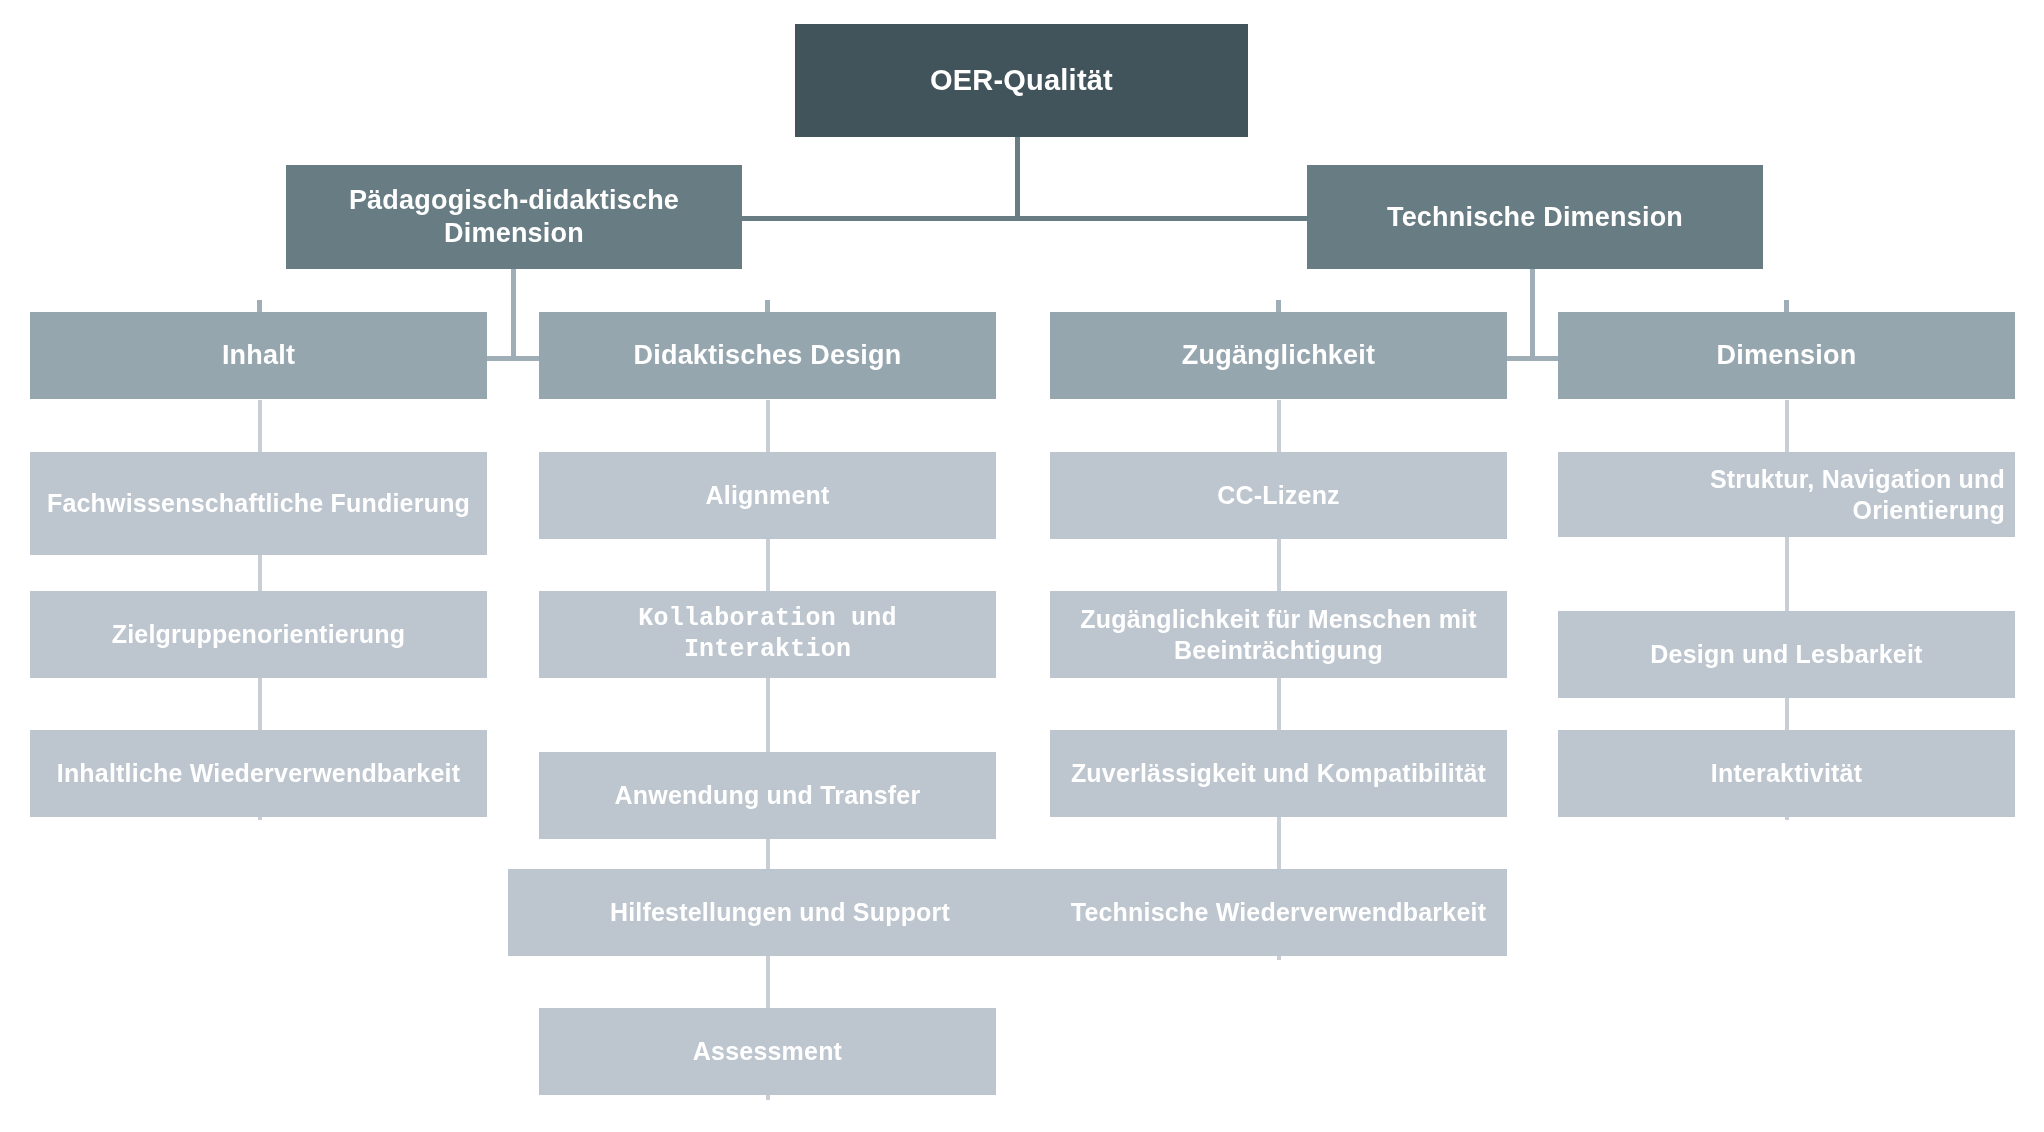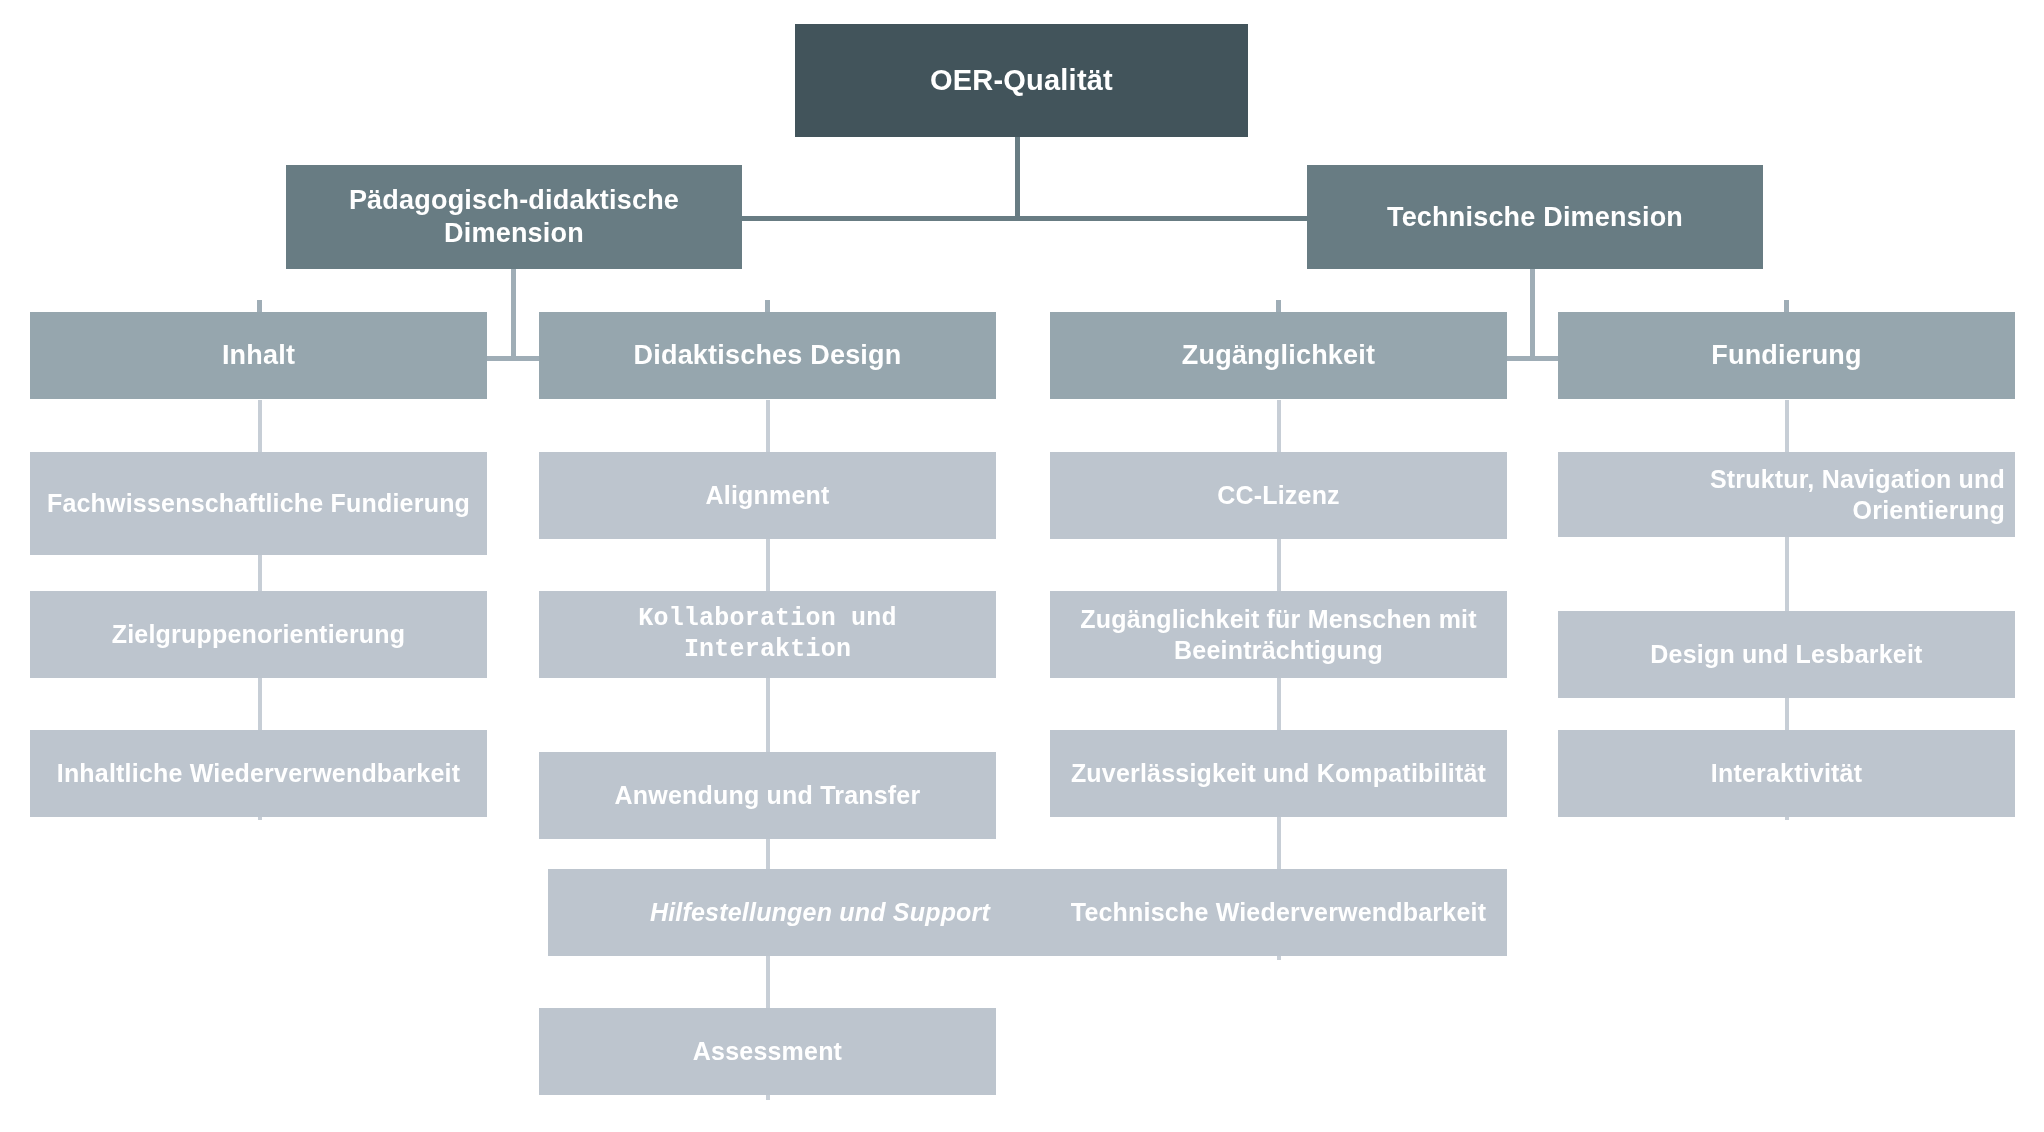--- a/index.html
+++ b/index.html
@@ -92,35 +92,35 @@
   <div class="node lvl-dim" style="left:286px; top:165px; width:456px; height:104px;">Pädagogisch-didaktische Dimension</div>
 
   <div class="node lvl-dim" style="left:1307px; top:165px; width:456px; height:104px;">Technische Dimension</div>
 
   <div class="node lvl-cat" style="left:30px; top:312px; width:457px; height:87px;">Inhalt</div>
 
   <div class="node lvl-cat" style="left:539px; top:312px; width:457px; height:87px;">Didaktisches Design</div>
 
   <div class="node lvl-cat" style="left:1050px; top:312px; width:457px; height:87px;">Zugänglichkeit</div>
 
-  <div class="node lvl-cat" style="left:1558px; top:312px; width:457px; height:87px;">Fundierung</div>
+  <div class="node lvl-cat" style="left:1558px; top:312px; width:457px; height:87px;">Dimension</div>
 
   <div class="node lvl-leaf" style="left:30px; top:452px; width:457px; height:103px;">Fachwissenschaftliche Fundierung</div>
 
   <div class="node lvl-leaf" style="left:30px; top:591px; width:457px; height:87px;">Zielgruppenorientierung</div>
 
   <div class="node lvl-leaf" style="left:30px; top:730px; width:457px; height:87px;">Inhaltliche Wiederverwendbarkeit</div>
 
   <div class="node lvl-leaf" style="left:539px; top:452px; width:457px; height:87px;">Alignment</div>
 
   <div class="node lvl-leaf" style="left:539px; top:591px; width:457px; height:87px;font-family:Liberation Mono, monospace;">Kollaboration und Interaktion</div>
 
   <div class="node lvl-leaf" style="left:539px; top:752px; width:457px; height:87px;">Anwendung und Transfer</div>
 
-  <div class="node lvl-leaf" style="left:548px; top:869px; width:544px; height:87px;font-style:italic;">Hilfestellungen und Support</div>
+  <div class="node lvl-leaf" style="left:508px; top:869px; width:544px; height:87px;">Hilfestellungen und Support</div>
 
   <div class="node lvl-leaf" style="left:539px; top:1008px; width:457px; height:87px;">Assessment</div>
 
   <div class="node lvl-leaf" style="left:1050px; top:452px; width:457px; height:87px;">CC-Lizenz</div>
 
   <div class="node lvl-leaf" style="left:1050px; top:591px; width:457px; height:87px;">Zugänglichkeit für Menschen mit Beeinträchtigung</div>
 
   <div class="node lvl-leaf" style="left:1050px; top:730px; width:457px; height:87px;">Zuverlässigkeit und Kompatibilität</div>
 
   <div class="node lvl-leaf" style="left:1050px; top:869px; width:457px; height:87px;">Technische Wiederverwendbarkeit</div>

